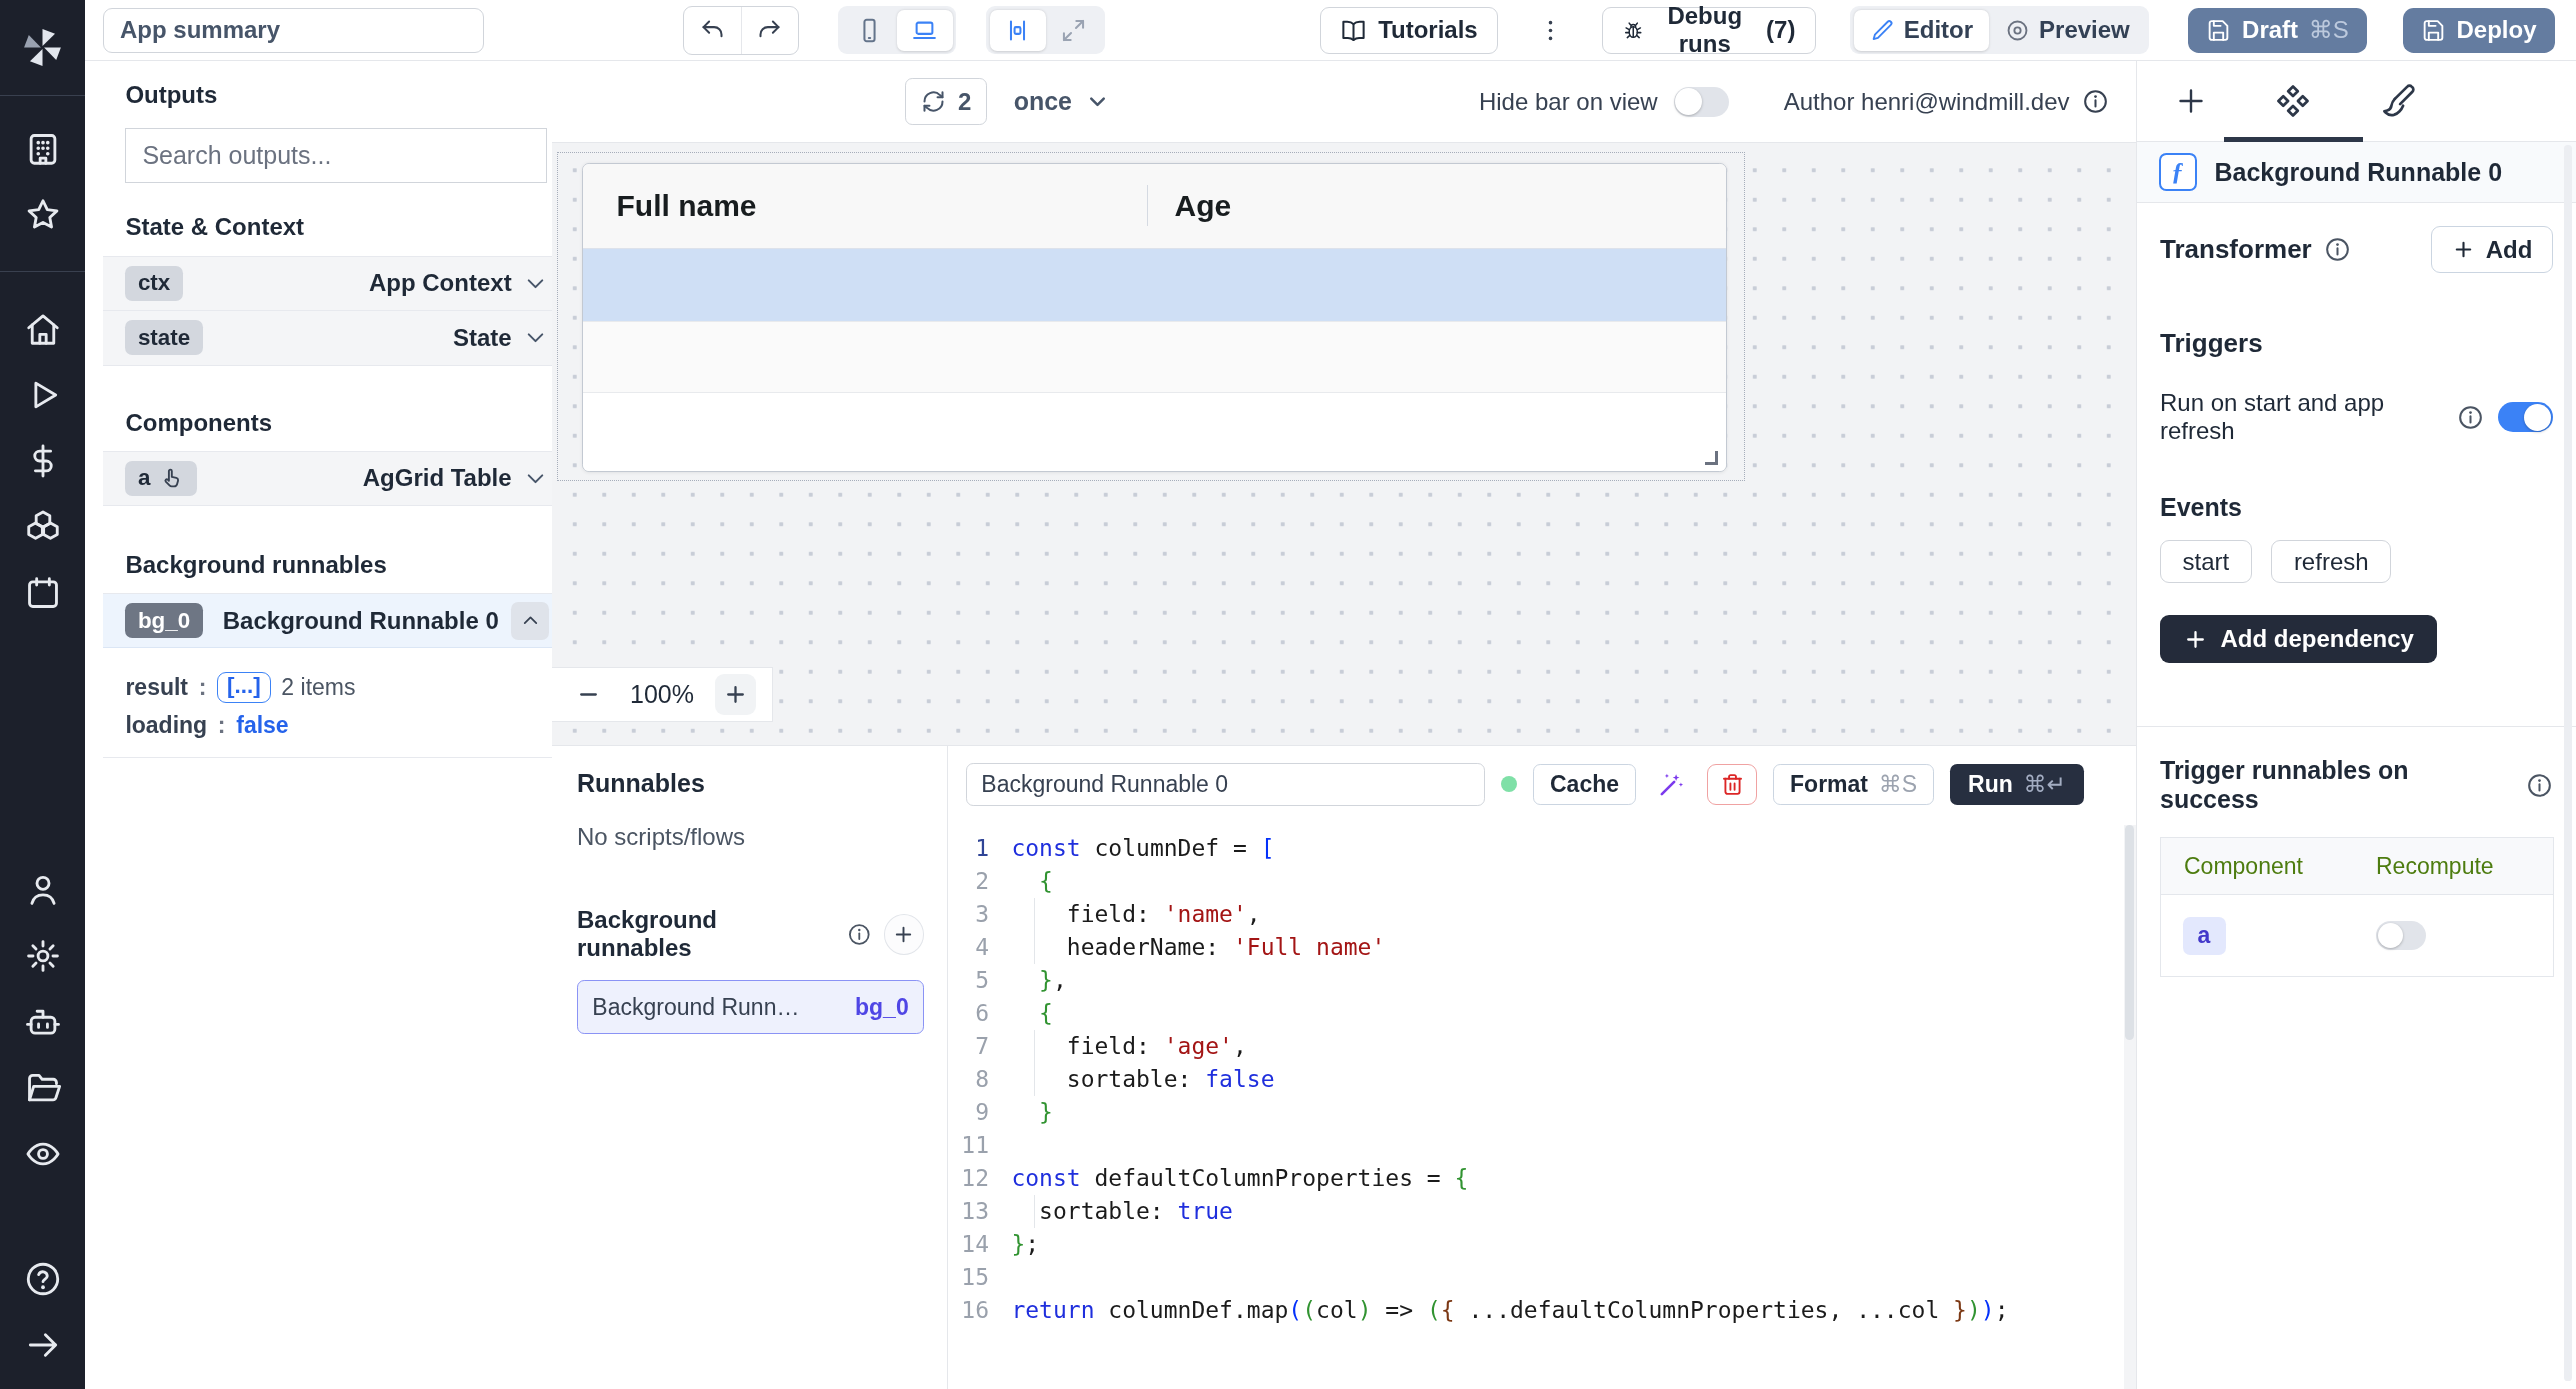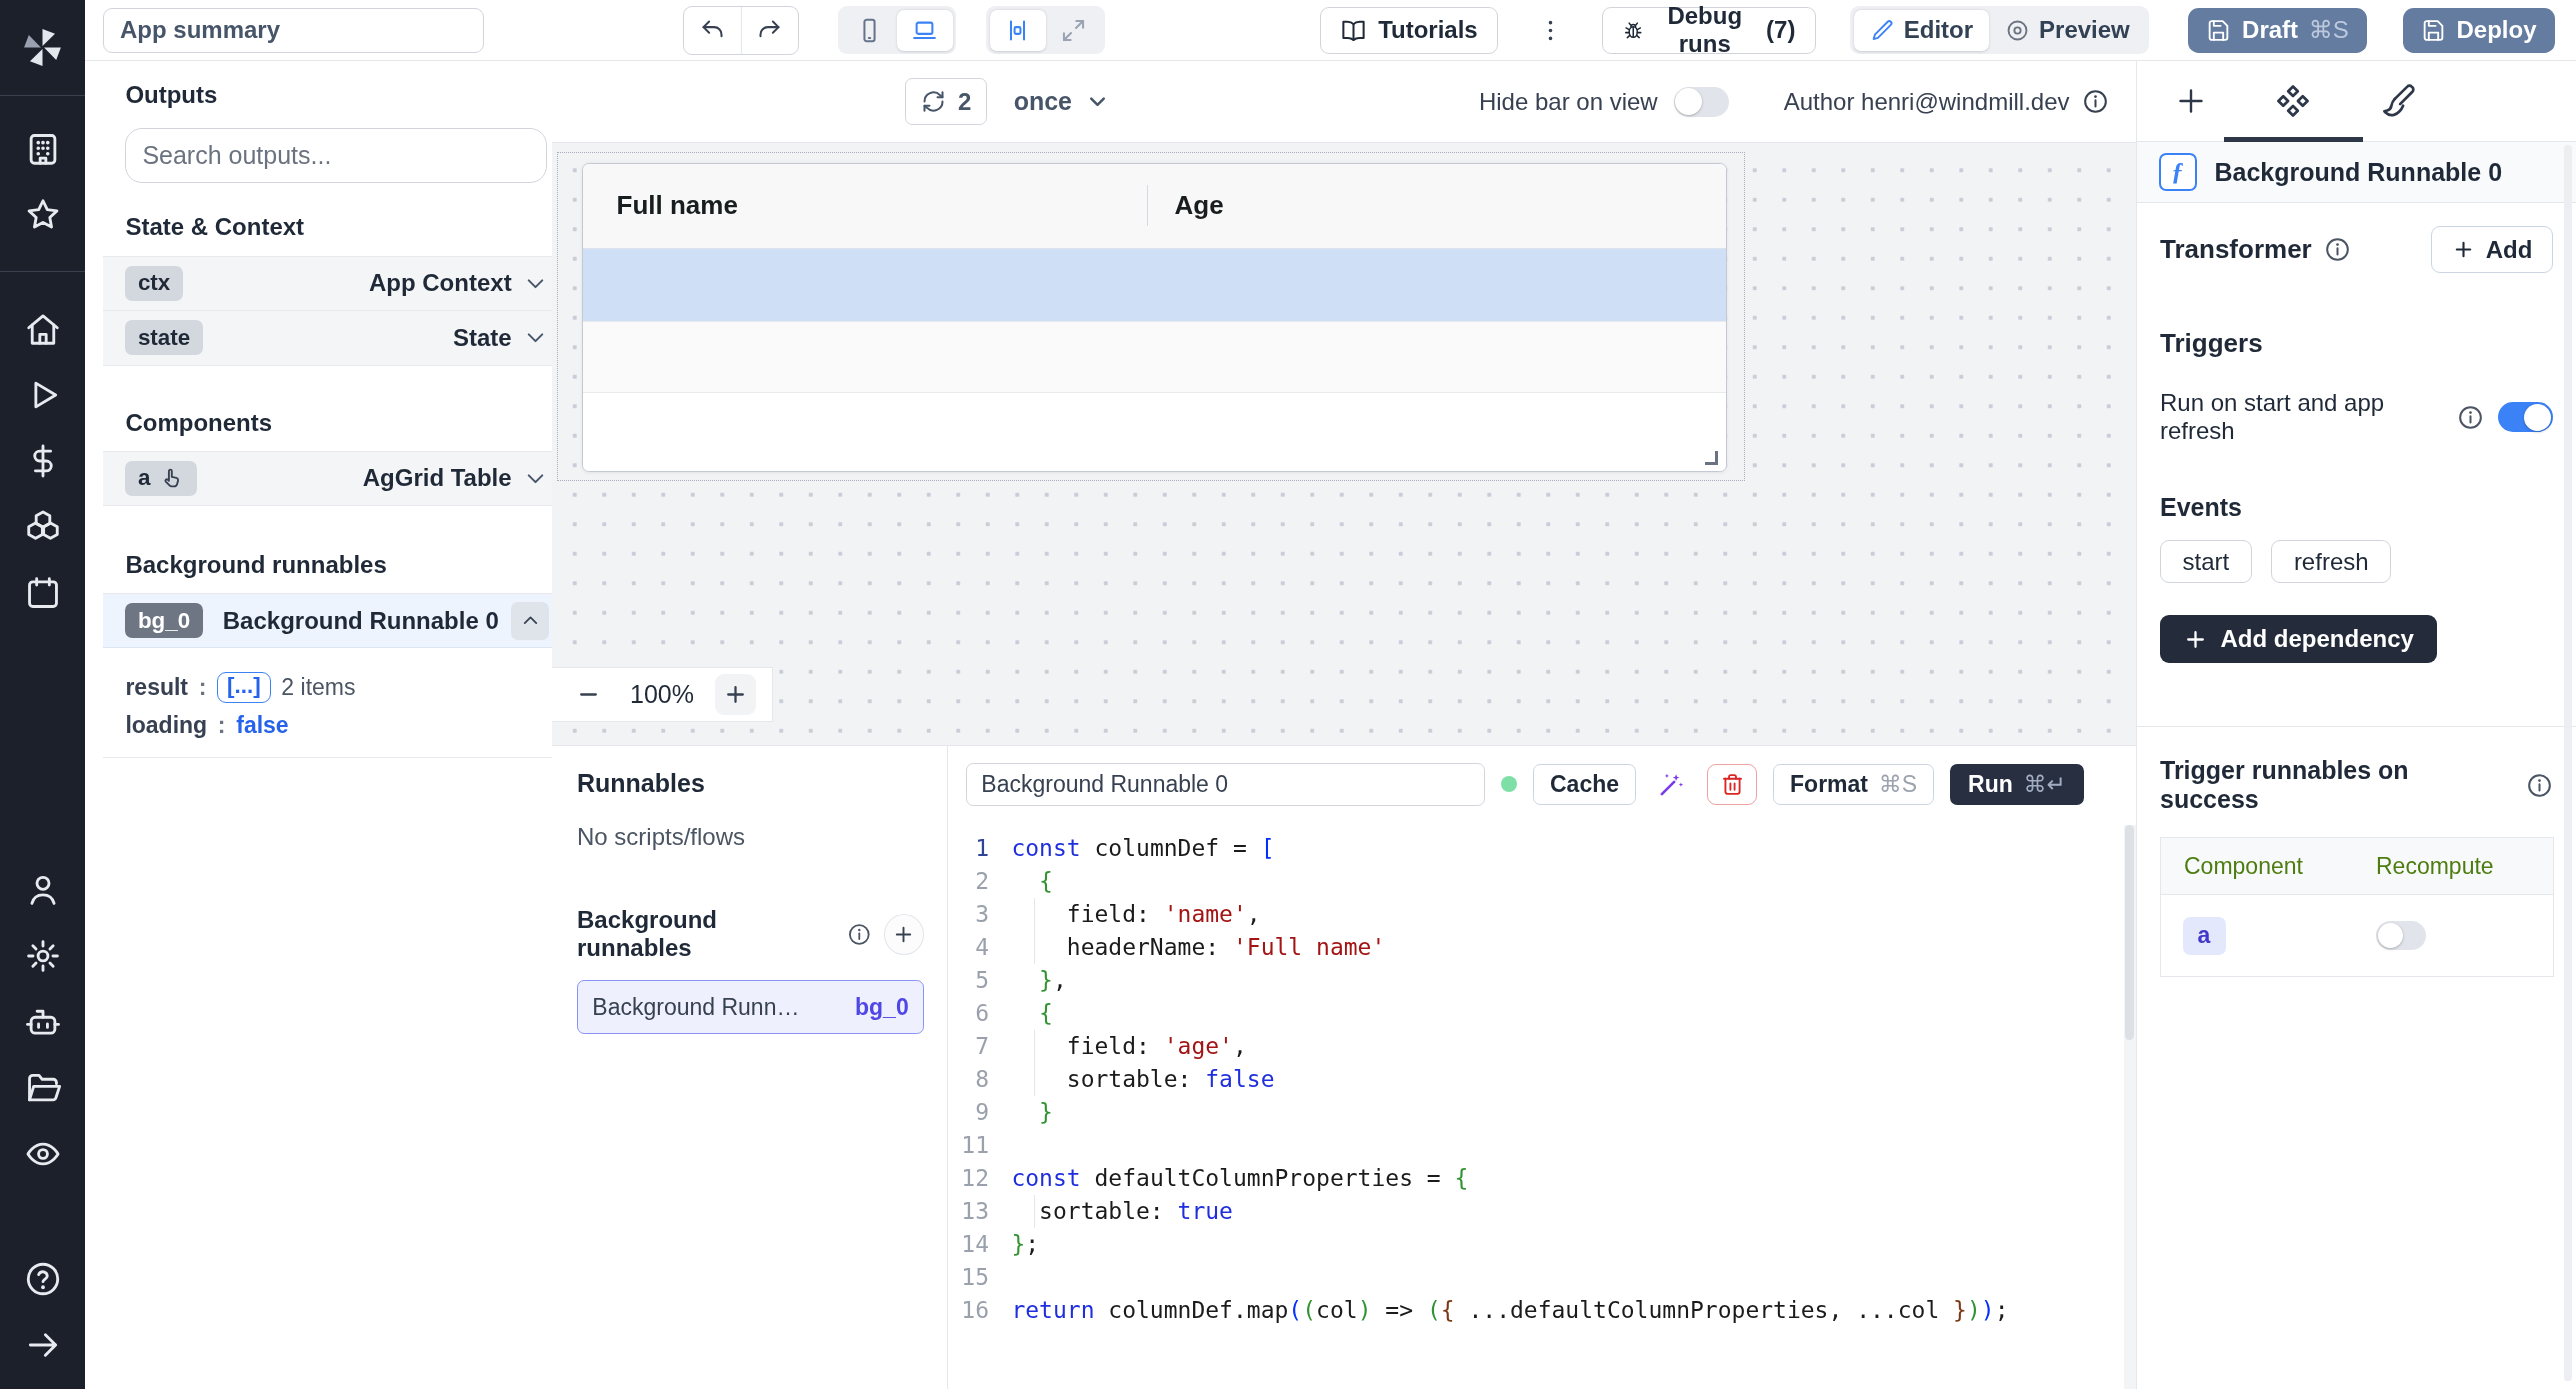--- a/index.html
+++ b/index.html
@@ -40,21 +40,21 @@
   .slate-btn { display:flex; align-items:center; gap:10.7px; height:45px; padding:0 18px; border-radius:10.7px; background:#647ca0; color:#fff; font-size:24px; font-weight:700; cursor:pointer; border:none; }
   .slate-btn svg { width:25px; height:25px; color:#fff; }
   .slate-btn .sc { color:#bcc9dd; font-weight:400; }
   .kebab-btn { width:39px; height:47px; display:flex; align-items:center; justify-content:center; color:#374151; cursor:pointer; }
   .kebab-btn svg { width:27px; height:27px; }
 
   
   .outputs { position:absolute; left:103px; top:61px; width:467px; height:1329px; background:#fff; border-right:0.9px solid #e5e7eb; }
   .outputs .sect-h { font-size:24px; font-weight:700; color:#1f2937; margin:0 0 0 22.4px; }
   .outputs .h1 { margin-top:19.7px; }
-  .search-out { display:block; width:422px; height:55px; margin:19.7px 22.4px 0 22.4px; border:0.9px solid #d1d5db; border-radius:17px; padding:0 16px; font-size:25px; color:#4c1d95; font-family:"Liberation Sans",sans-serif; outline:none; }
+  .search-out { display:block; width:422px; height:55px; margin:19.7px 22.4px 0 22.4px; border:0.9px solid #d1d5db; border-radius:0; padding:0 16px; font-size:25px; color:#4c1d95; font-family:"Liberation Sans",sans-serif; outline:none; }
   .search-out::placeholder { color:#6b7280; }
   .outputs .h2 { margin-top:30px; }
   .orow { margin-top:14.3px; height:55px; background:#f4f5f7; border-top:0.9px solid #e7e9ee; border-bottom:0.9px solid #e7e9ee; display:flex; align-items:center; padding:0 19.7px 0 22.4px; cursor:pointer; }
   .orow + .orow { margin-top:0; border-top:none; }
   .badge { background:#d3d7de; color:#1f2937; font-weight:600; font-size:22.4px; border-radius:7.2px; padding:4.5px 12.5px; display:flex; align-items:center; gap:9px; }
   .badge svg { width:25px; height:25px; color:#374151; }
   .orow .rlabel { margin-left:auto; font-size:24px; font-weight:700; color:#1f2937; }
   .orow .chev { width:27px; height:27px; color:#475569; margin-left:10.7px; }
   .bgrow { background:#edf4fd; border-top:0.9px solid #e7e9ee; border-bottom:0.9px solid #dbe6f5; }
   .badge.dark { background:#6e7684; color:#fff; }
@@ -83,21 +83,21 @@
   .tgl.off { background:#e1e4ea; } .tgl.off .knob { left:1.8px; }
   .tgl.on { background:#3b82f6; } .tgl.on .knob { right:1.8px; }
   .ct-right .tgl { margin-left:16px; }
   .author { margin-left:55px; font-size:24px; color:#374151; display:flex; align-items:center; gap:12.5px; }
   .author svg { width:27px; height:27px; color:#374151; }
 
   .canvas { position:relative; height:603px; background:#f2f3f5; border-bottom:0.9px solid #e5e7eb; background-image:radial-gradient(circle, #c8cdd7 2px, transparent 2.5px); background-size:29.5px 29.5px; background-position:8px 12.5px; overflow:hidden; }
   .slot { position:absolute; left:4.5px; top:9px; width:1188px; height:329px; border:1.8px dotted #a6adba; }
   .grid-card { position:absolute; left:29.5px; top:19.7px; width:1145px; height:309px; background:#fff; border:1.3px solid #c3c9d2; border-radius:7.2px; overflow:hidden; box-shadow:0 0.9px 3.6px rgba(0,0,0,.07); cursor:pointer; }
   .ag-head { height:85px; background:#f8f8f8; border-bottom:1.8px solid #dde2eb; display:flex; align-items:center; }
-  .ag-h-cell { font-size:26px; font-weight:700; color:#181d1f; }
+  .ag-h-cell { font-size:30px; font-weight:700; color:#181d1f; }
   .ag-h-cell.c1 { width:564px; padding-left:34px; }
   .ag-h-cell.c2 { padding-left:27px; border-left:1.8px solid #d5dae2; align-self:center; height:41px; display:flex; align-items:center; }
   .ag-row1 { height:72px; background:#cfdff5; cursor:pointer; }
   .ag-row2 { height:71px; background:#fafafa; border-top:0.9px solid #e8eaed; cursor:pointer; }
   .ag-rest { height:80px; background:#fff; border-top:0.9px solid #e8eaed; position:relative; }
   .rsz { position:absolute; right:7.2px; bottom:7.2px; width:13.4px; height:13.4px; border-right:3.6px solid #6b7280; border-bottom:3.6px solid #6b7280; cursor:nwse-resize; }
   .zoombar { position:absolute; left:0; bottom:23px; width:221px; height:55px; background:#fff; border:0.9px solid #e5e7eb; border-left:none; display:flex; align-items:center; justify-content:center; gap:21.5px; }
   .zoombar .zbtn { width:41px; height:41px; display:flex; align-items:center; justify-content:center; border-radius:9px; color:#374151; cursor:pointer; }
   .zoombar .zbtn svg { width:25px; height:25px; stroke-width:2.2; }
   .zoombar .zbtn.plus { background:#f1f3f5; }

